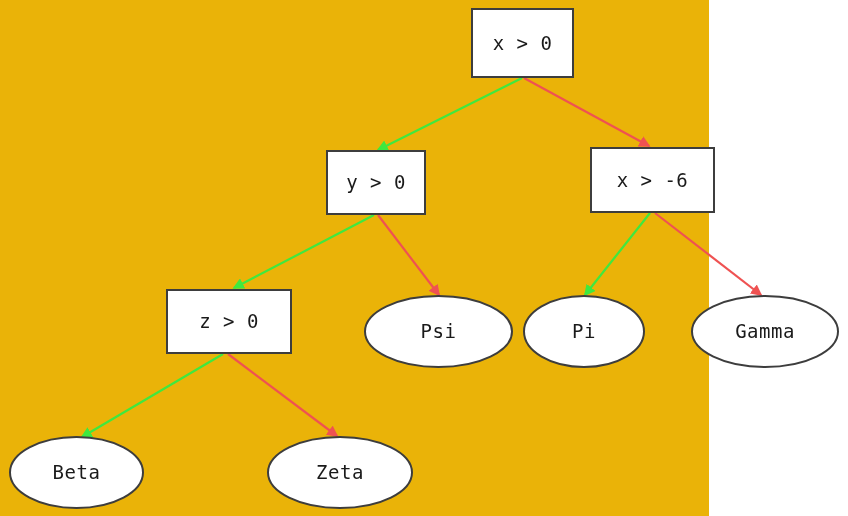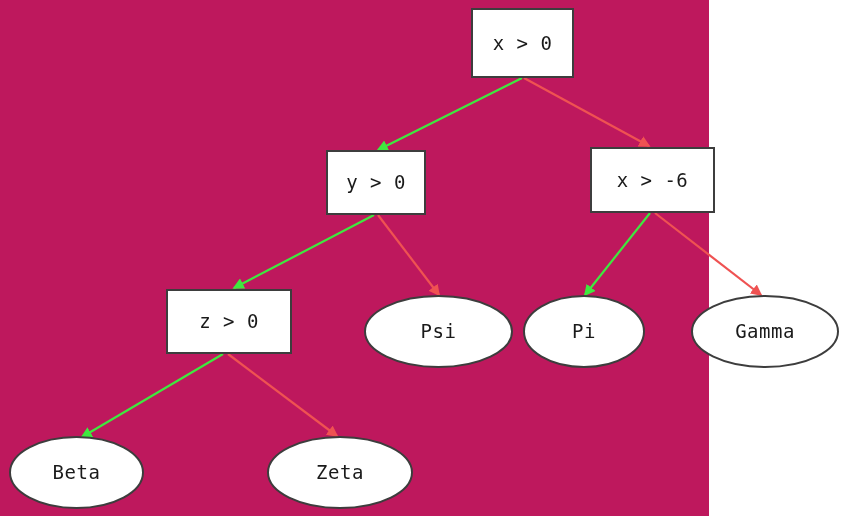--- a/index.html
+++ b/index.html
@@ -10,21 +10,21 @@
   body {
     width: 848px;
     height: 516px;
     font-family: "DejaVu Sans Mono", monospace;
     overflow: hidden;
   }
   #diagram-root {
     position: relative;
     width: 709px;
     height: 516px;
-    background: #be185d;
+    background: #eab308;
   }
   #tree-svg {
     position: absolute;
     top: 0;
     left: 0;
     width: 848px;
     height: 516px;
     display: block;
   }
   .node-shape {

